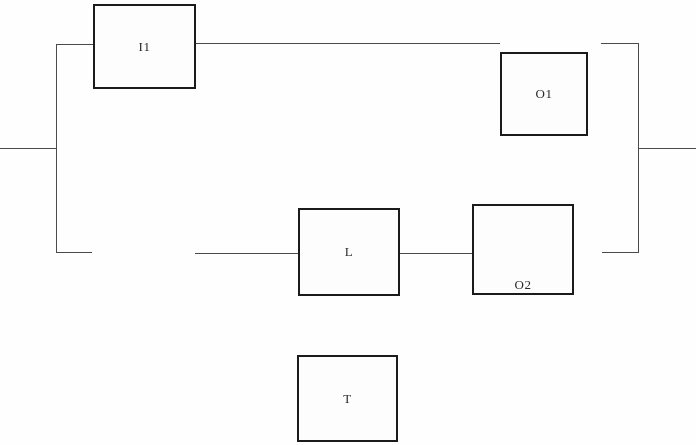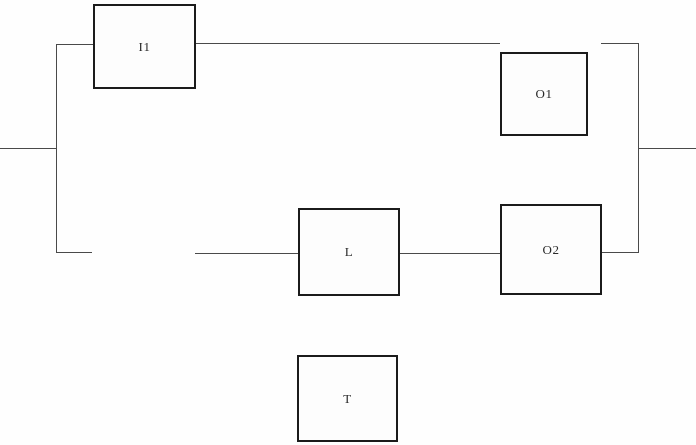--- a/index.html
+++ b/index.html
@@ -60,21 +60,21 @@
 
   <div class="node" style="left:500px; top:8px;   width:88px; height:84px;margin-top:44px;">
     <span class="node-label">O1</span>
   </div>
 
 
   <div class="node" style="left:298px; top:208px; width:102px; height:88px;">
     <span class="node-label">L</span>
   </div>
 
-  <div class="node" style="left:500px; top:204px; width:102px; height:91px;">
+  <div class="node" style="left:472px; top:204px; width:102px; height:91px;align-items:flex-end;">
     <span class="node-label">O2</span>
   </div>
 
   <div class="node" style="left:297px; top:355px; width:101px; height:87px;">
     <span class="node-label">T</span>
   </div>
 
 </div>
 
 </body></html>

